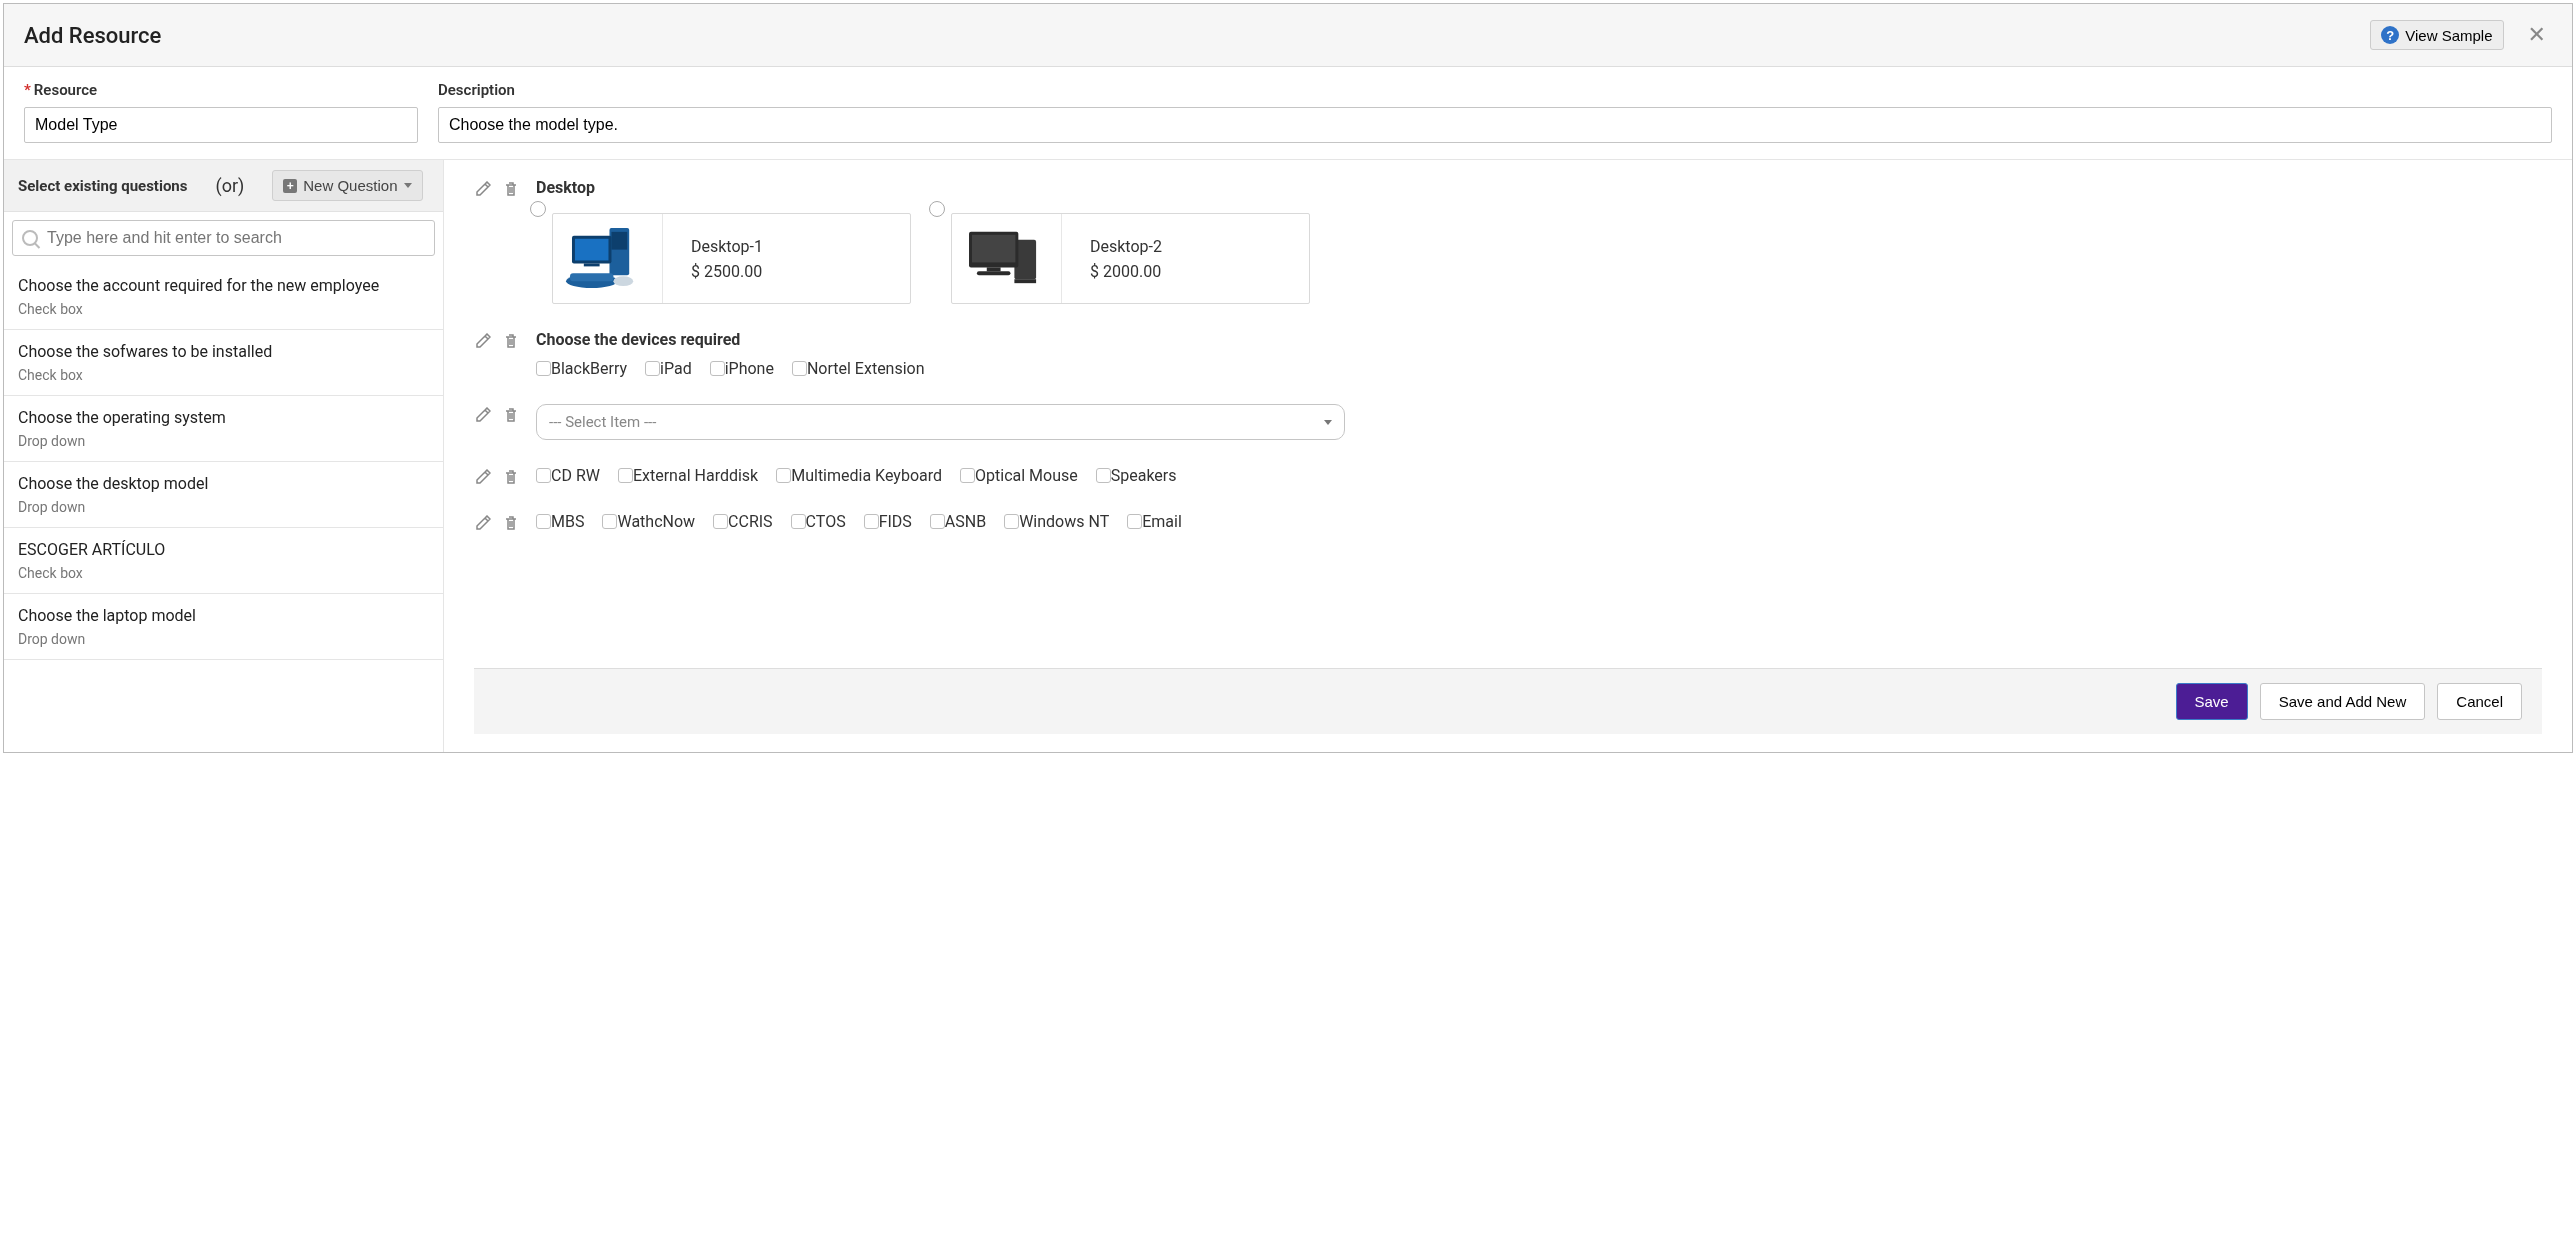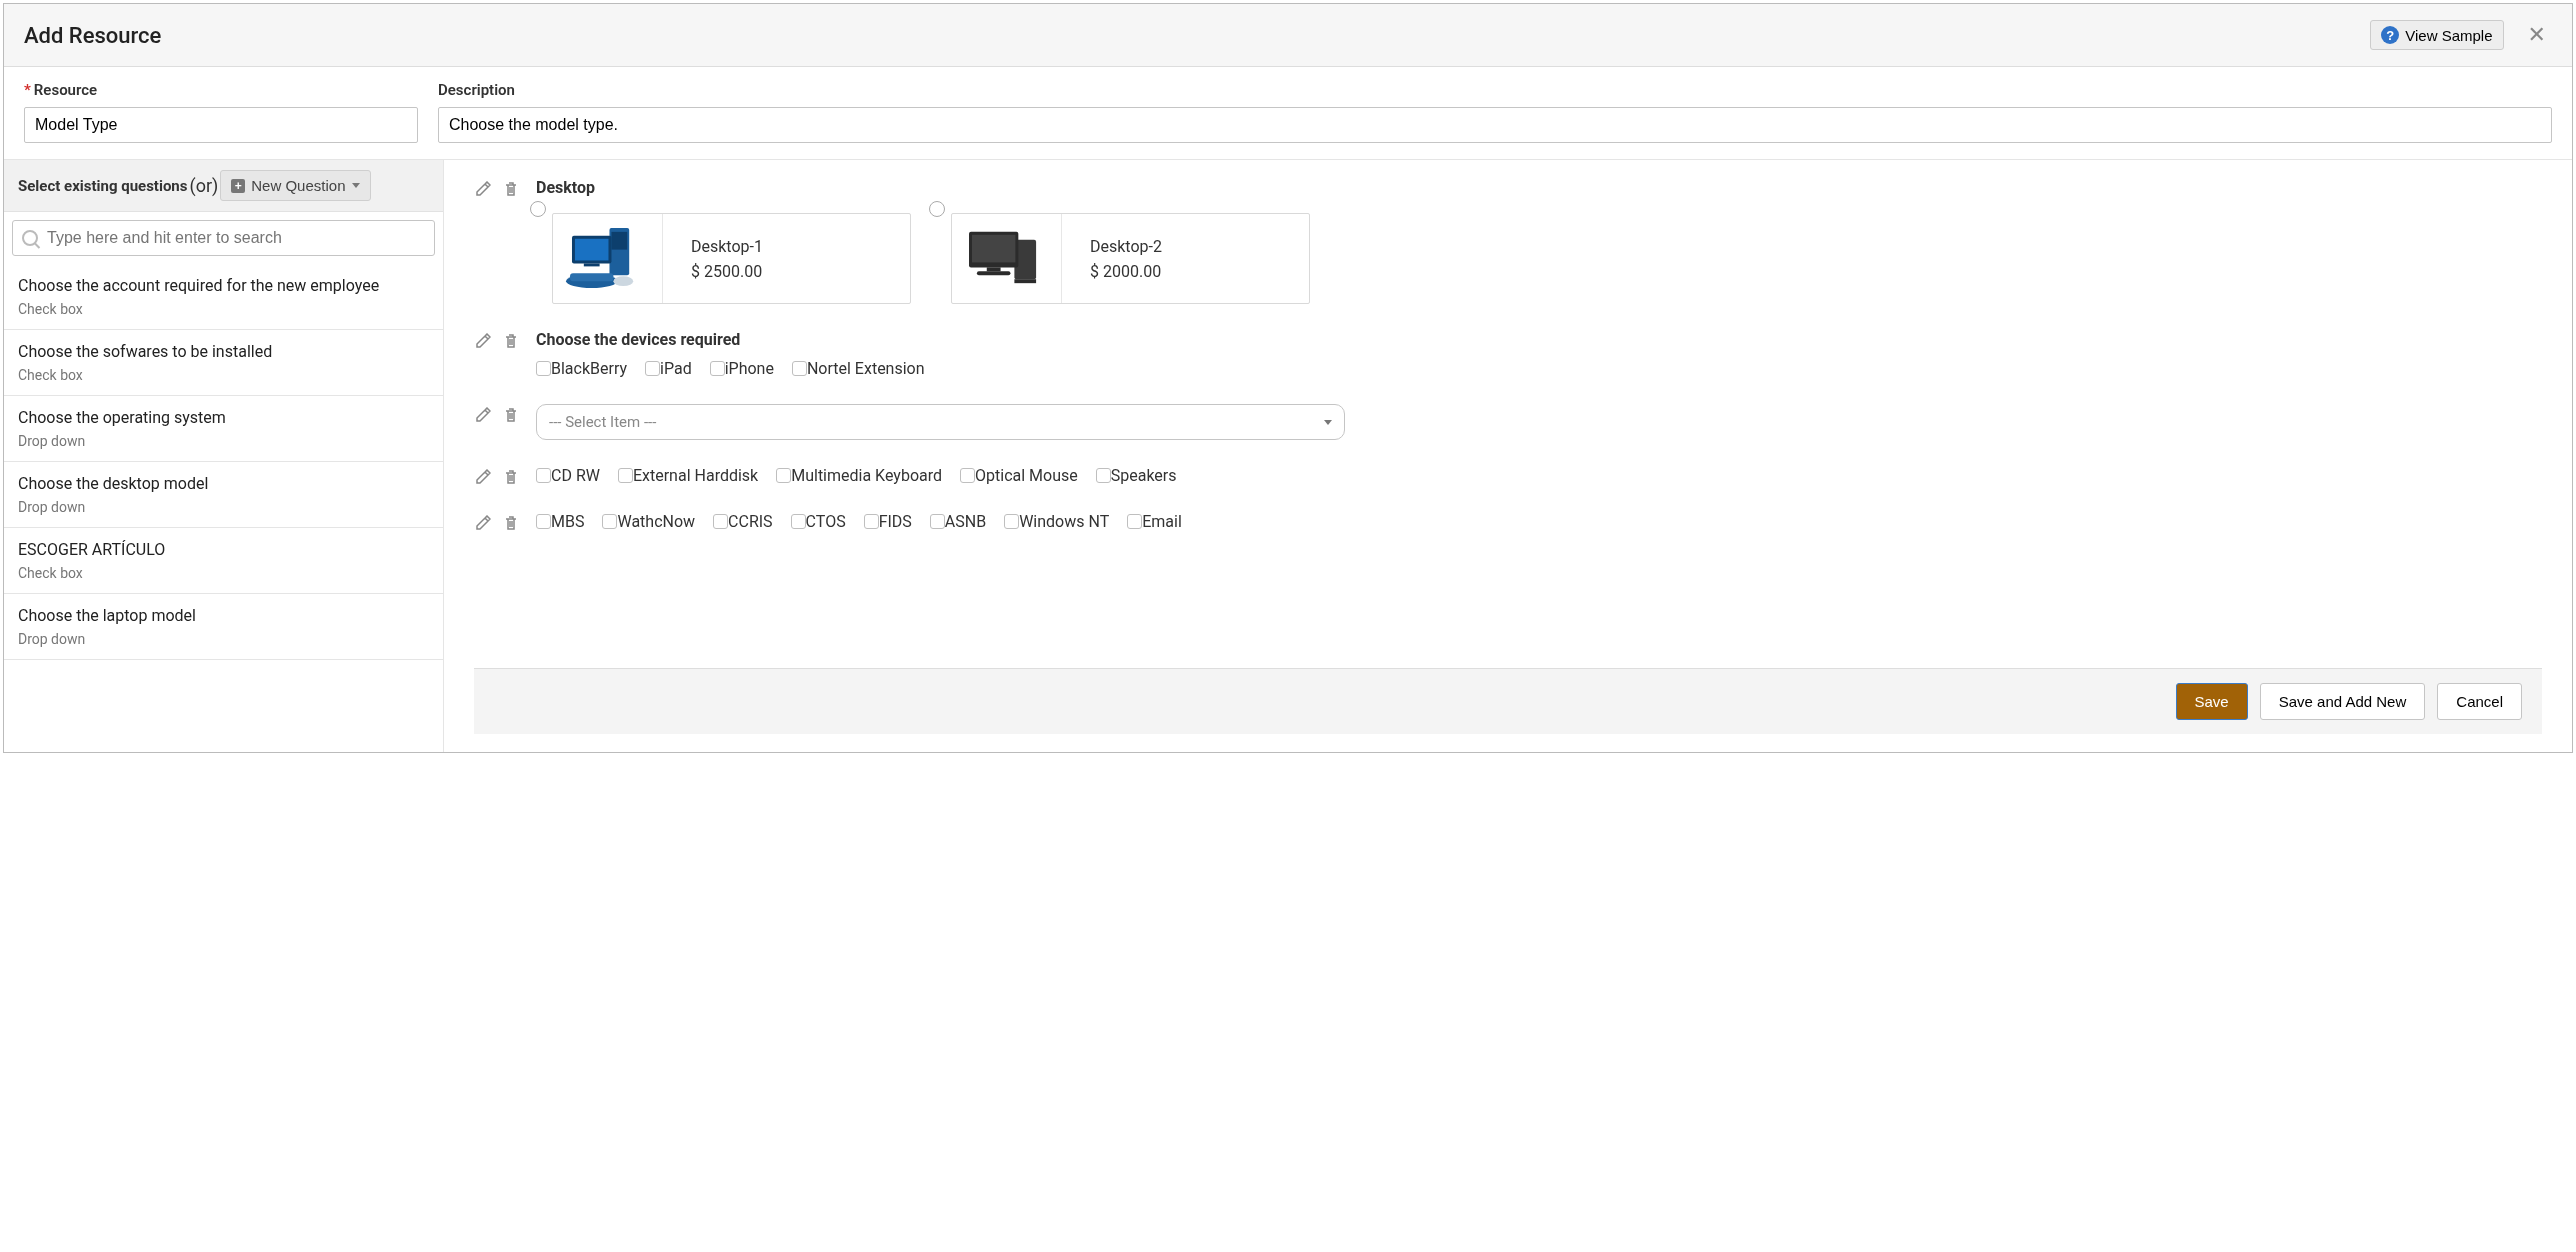--- a/index.html
+++ b/index.html
@@ -87,21 +87,21 @@
     width: 440px;
     border-right: 1px solid #e5e5e5;
     display: flex;
     flex-direction: column;
   }
   .left-toolbar {
     background: #f1f1f1;
     padding: 10px 14px;
     display: flex;
     align-items: center;
-    gap: 2px;
+    gap: 28px;
     border-bottom: 1px solid #e2e2e2;
   }
   .select-existing { font-weight: 700; font-size: 15px; }
   .or-text { font-size: 18px; }
   .new-question-btn {
     display: flex;
     align-items: center;
     gap: 6px;
     background: #e7e7e7;
     border: 1px solid #cfcfcf;
@@ -262,21 +262,21 @@
   }
   .btn {
     padding: 9px 18px;
     border: 1px solid #c5c5c5;
     border-radius: 3px;
     font-size: 15px;
     cursor: pointer;
     background: #fff;
   }
   .btn.primary {
-    background: #a16207;
+    background: #4c1d95;
     border-color: #3a7bc8;
     color: #fff;
   }
 
   
   svg { display: block; }
 </style>
 </head>
 <body>
 

